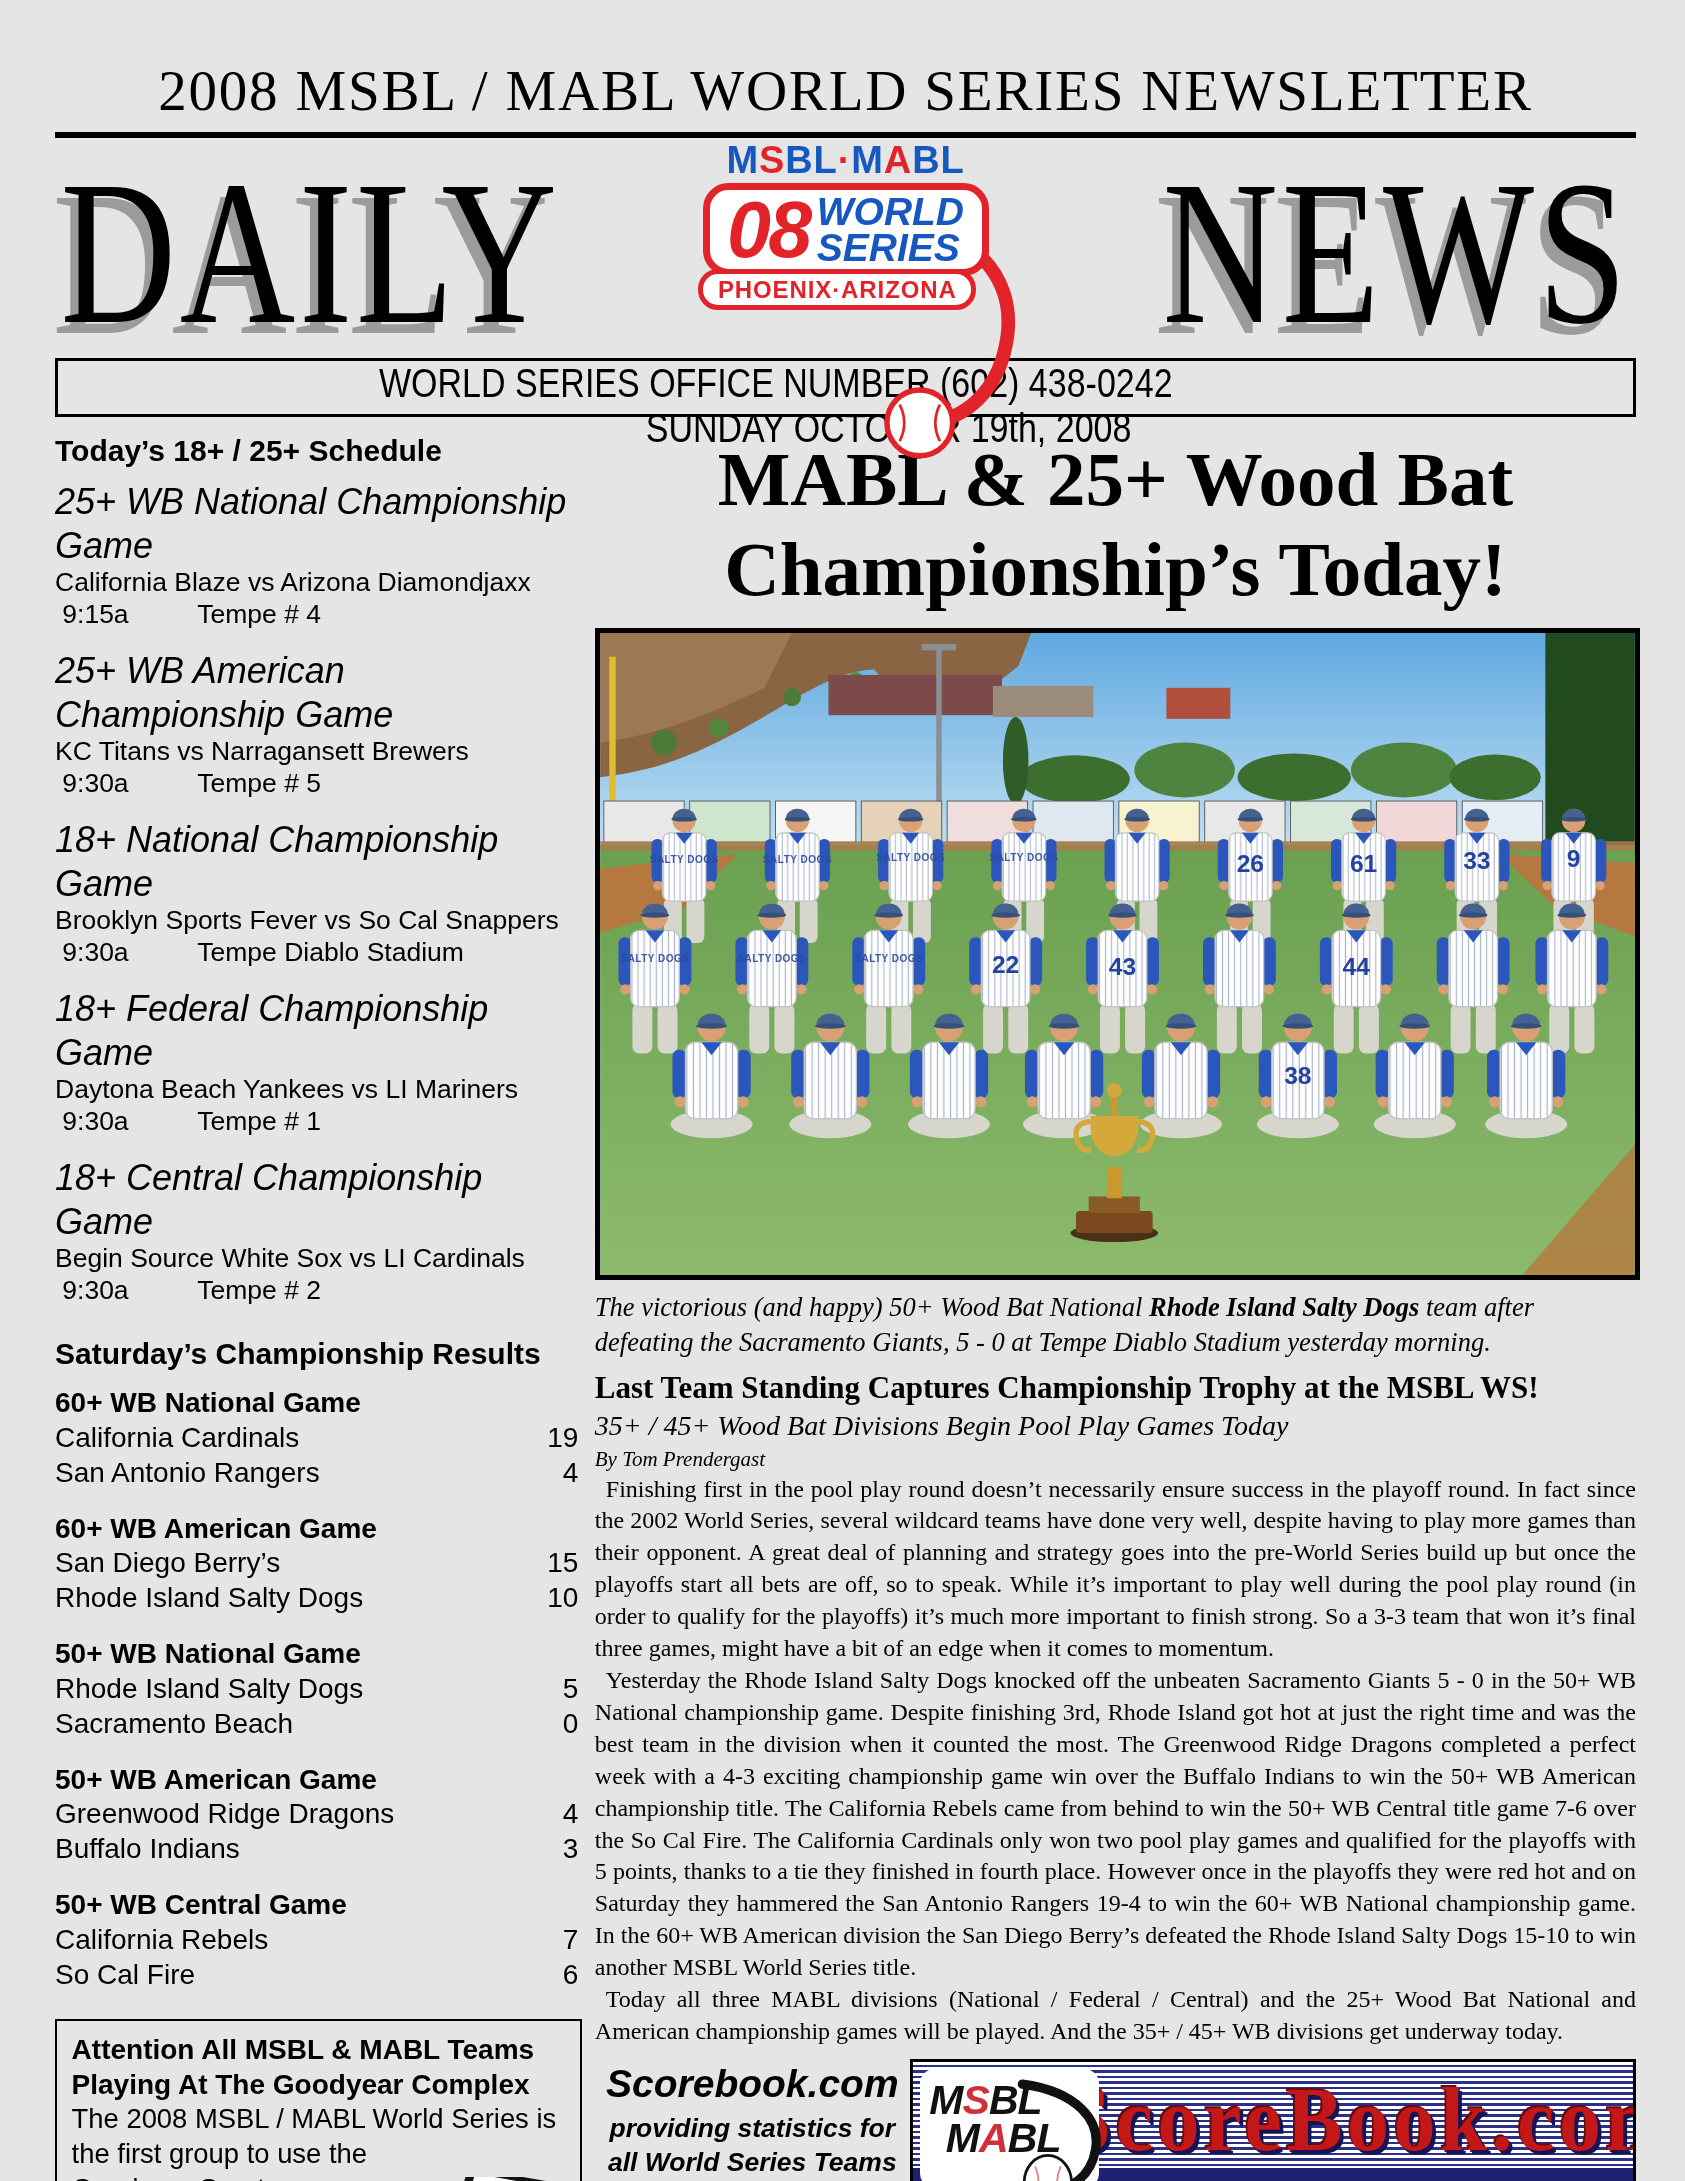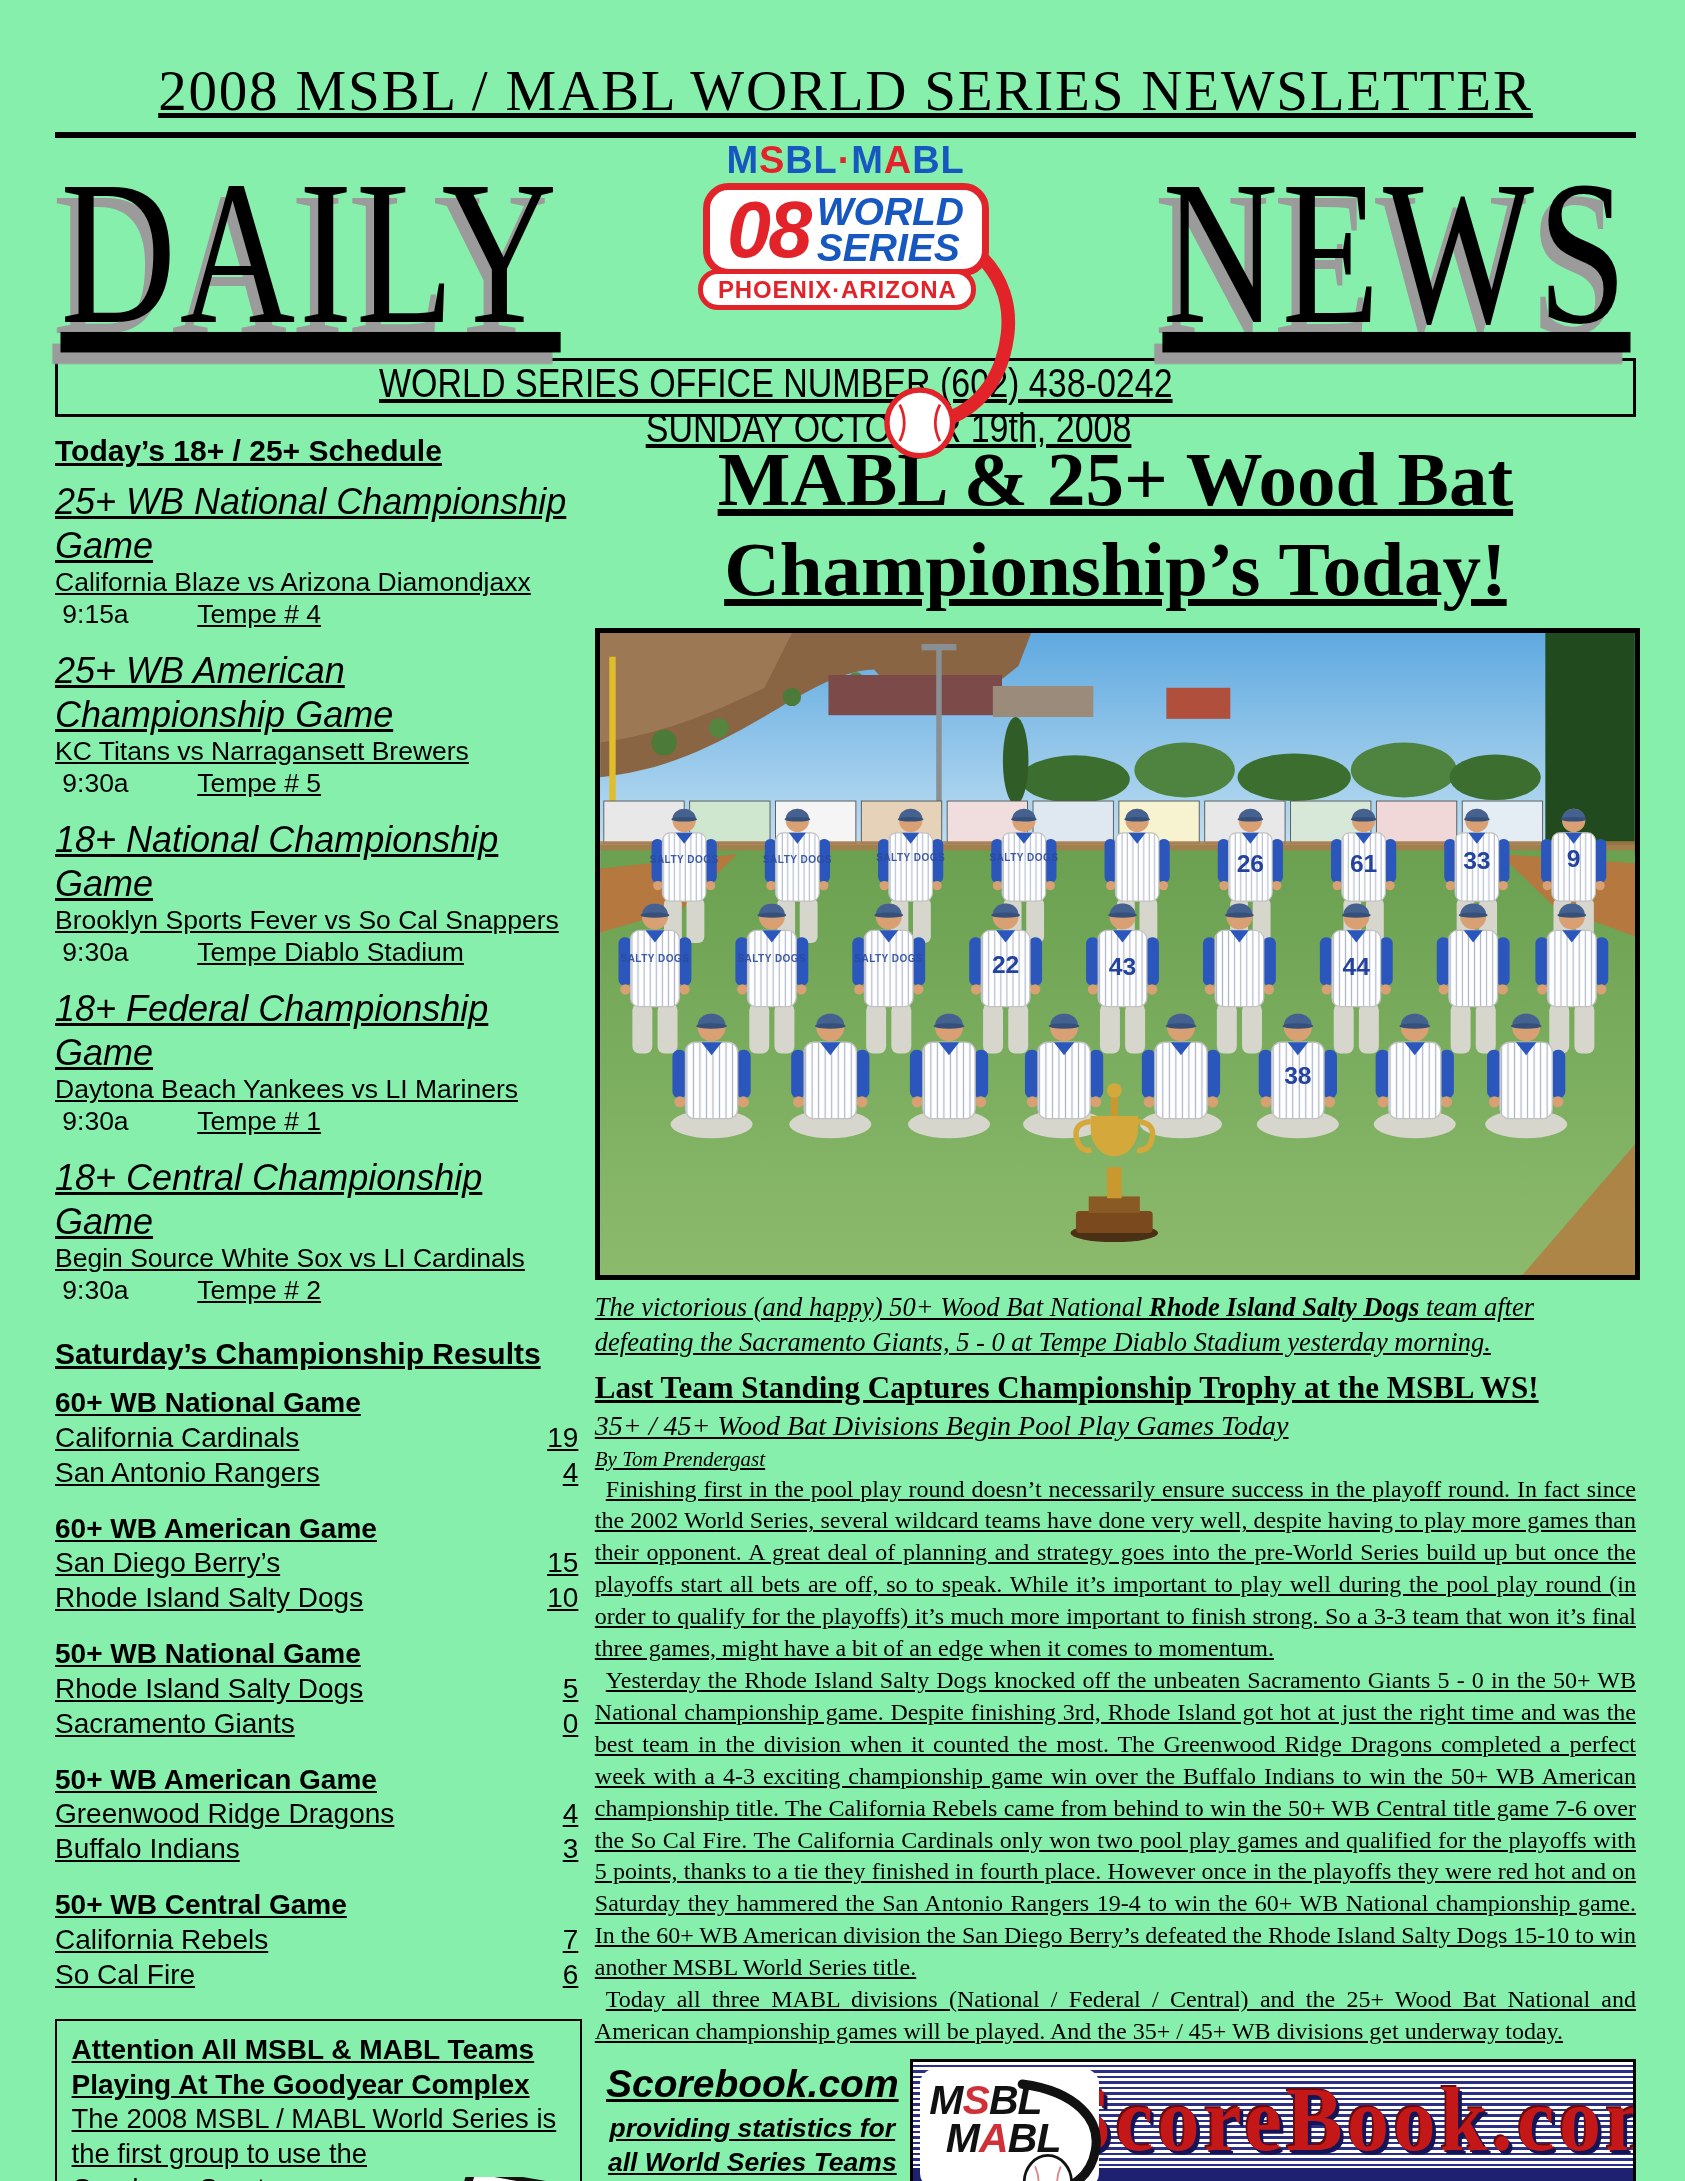--- a/index.html
+++ b/index.html
@@ -1,17 +1,17 @@
 <!DOCTYPE html>
 <html style="font-size:14.6px"><head>
 <meta charset="utf-8">
 <style>
   html,body{margin:0;padding:0;background:#fff;}
-  .page{position:relative;width:1686px;height:2182px;background:#86efac;overflow:hidden;
-        font-family:"Liberation Sans",sans-serif;color:#000;text-decoration:underline;}
+  .page{position:relative;width:1686px;height:2182px;background:#e5e5e5;overflow:hidden;
+        font-family:"Liberation Sans",sans-serif;color:#000;}
   .inner{padding:58px 50px 0 55px;}
 
   
   .nl-title{font-family:"Liberation Serif",serif;font-size:57px;letter-spacing:1.8px;
             text-align:center;white-space:nowrap;}
   .top-rule{height:5.5px;background:#000;margin-top:9.1px;}
 
   
   .masthead{position:relative;height:217px;display:flex;justify-content:space-between;
             align-items:flex-end;padding:0 5.5px;}
@@ -201,21 +201,21 @@
                 <span>10</span>
               </div>
     </div>
             <div class="res-game">
       <div class="r-head">50+ WB National Game</div>
               <div class="r-row">
                 <span>Rhode Island Salty Dogs</span>
                 <span>5</span>
               </div>
               <div class="r-row">
-                <span>Sacramento Giants</span>
+                <span>Sacramento Beach</span>
                 <span>0</span>
               </div>
     </div>
             <div class="res-game">
       <div class="r-head">50+ WB American Game</div>
               <div class="r-row">
                 <span>Greenwood Ridge Dragons</span>
                 <span>4</span>
               </div>
               <div class="r-row">

